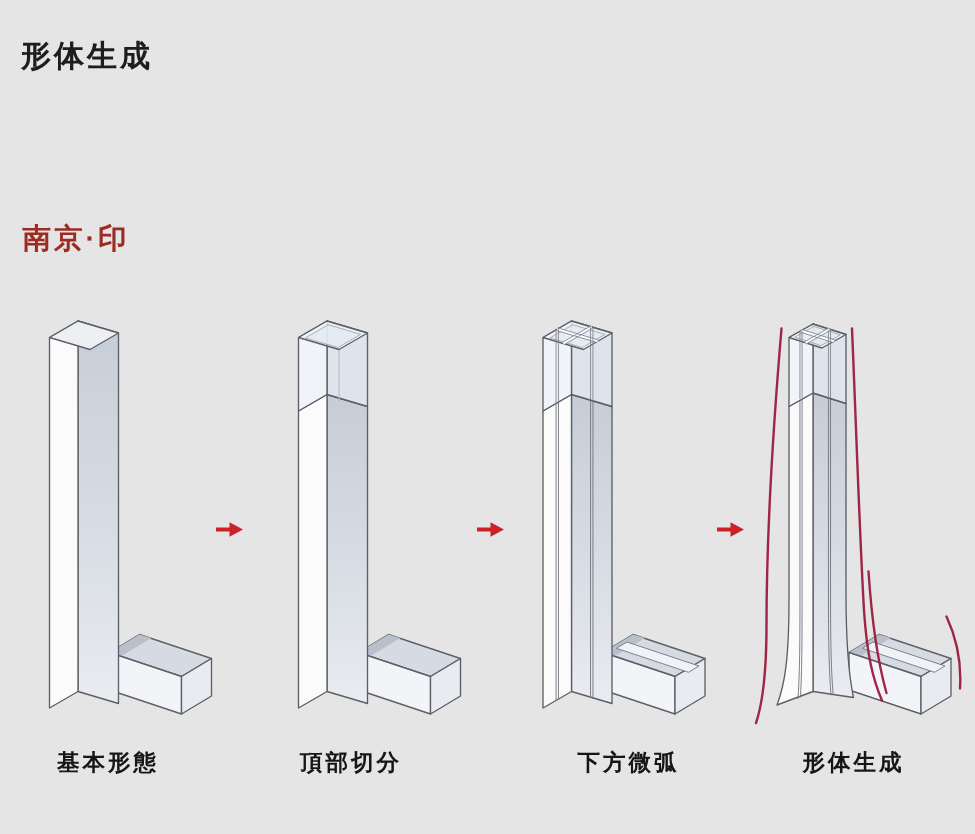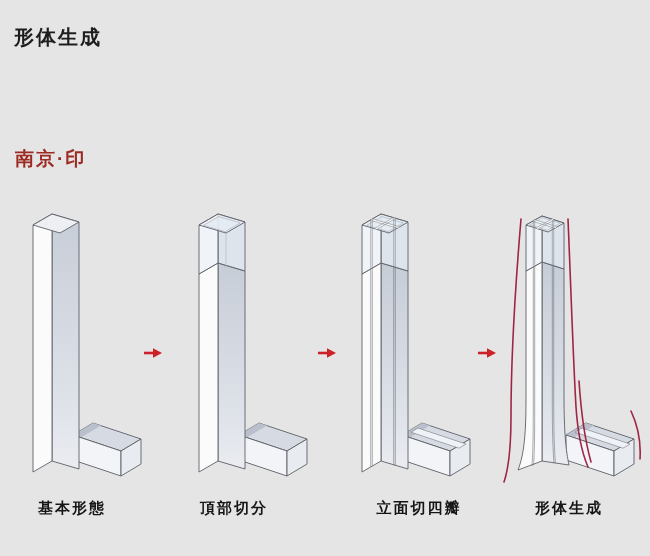--- a/index.html
+++ b/index.html
@@ -217,16 +217,16 @@
         <path d="M37,24 C31,95 27,170 27,222 C27,252 25,272 20,287"></path>
         <path d="M84,24 C87,95 89,160 92,212 C94,242 98,258 104,272"></path>
         <path d="M95,186 C97,216 100,242 107,267"></path>
         <path d="M147,216 C154,231 157,248 156,264"></path>
       </g>
     </g>
   </svg>
 
   <div id="cap1" class="caption">基本形態</div>
   <div id="cap2" class="caption">頂部切分</div>
-  <div id="cap3" class="caption">立面切四瓣</div>
+  <div id="cap3" class="caption">下方微弧</div>
   <div id="cap4" class="caption">形体生成</div>
 
 </div>
 
 </body></html>

